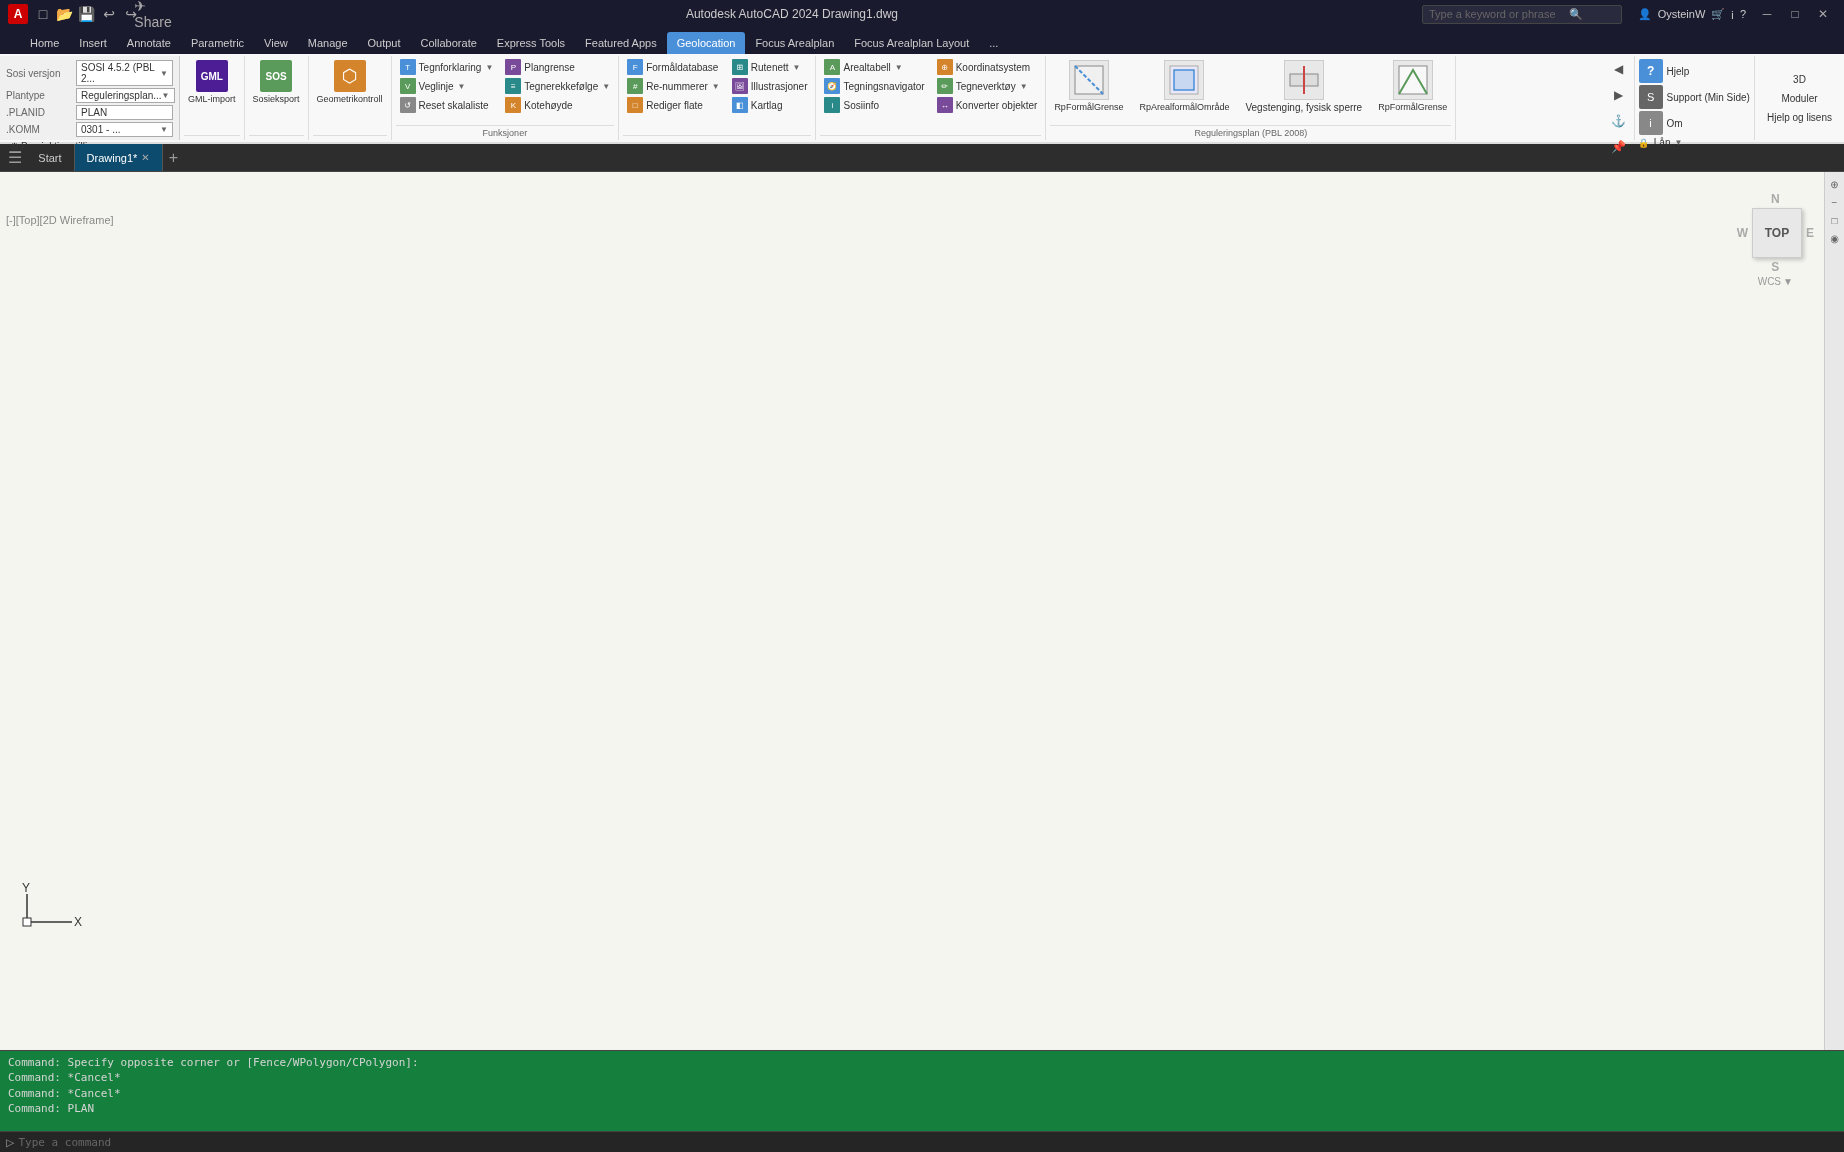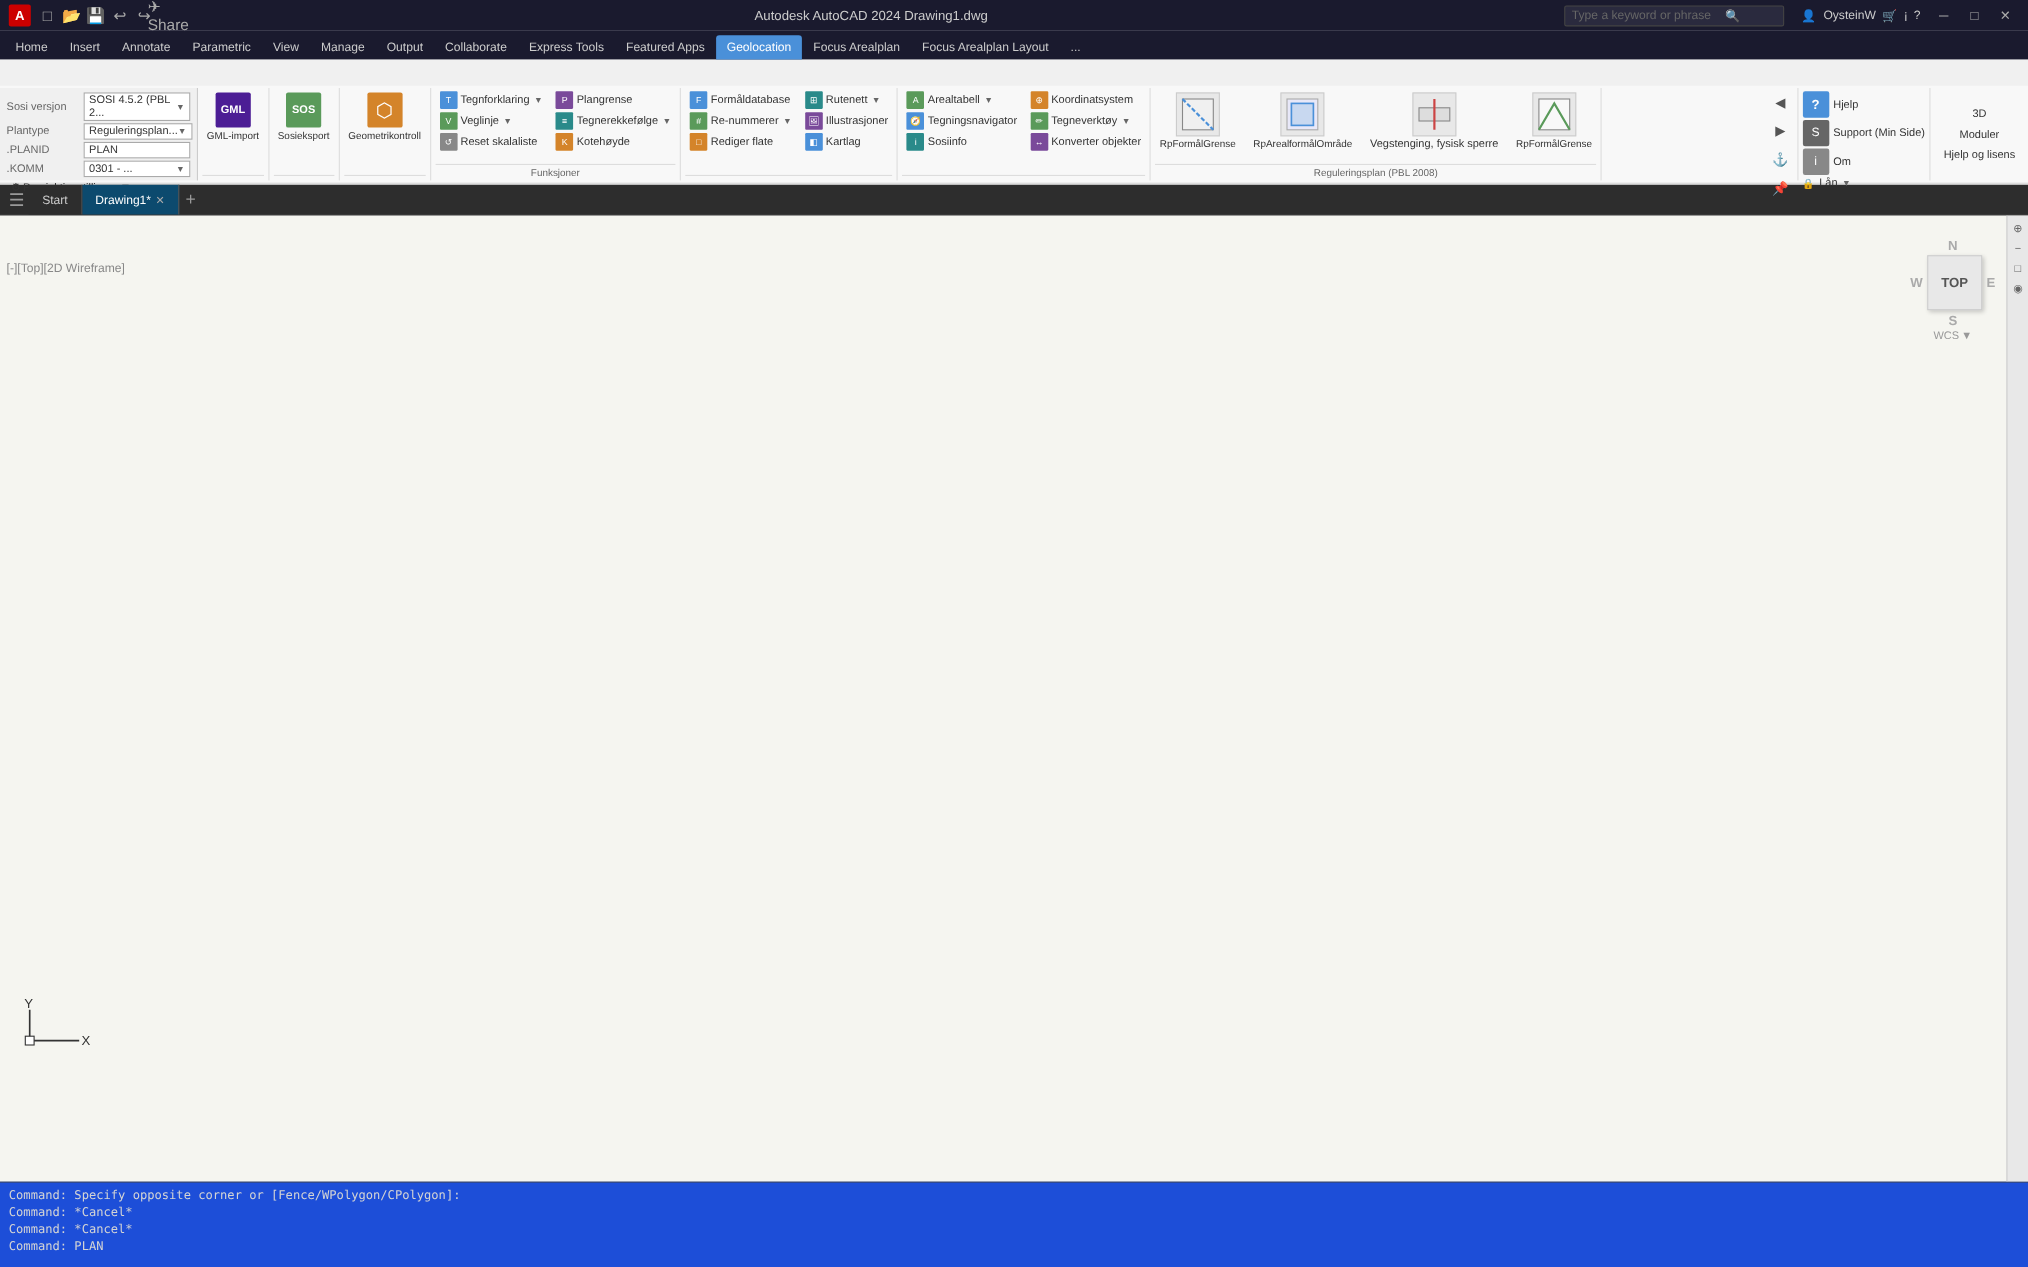--- a/index.html
+++ b/index.html
@@ -13,27 +13,27 @@
     #titlebar .title { flex: 1; text-align: center; font-size: 12px; color: #ccc; }
     #titlebar .search-box { display: flex; align-items: center; background: #2a2a3e; border: 1px solid #444; border-radius: 2px; padding: 2px 6px; width: 200px; margin-right: 8px; }
     #titlebar .search-box input { background: none; border: none; outline: none; color: #ccc; font-size: 11px; width: 140px; }
     #titlebar .search-box input::placeholder { color: #666; }
     #titlebar .window-controls { display: flex; gap: 2px; }
     .win-btn { width: 26px; height: 18px; display: flex; align-items: center; justify-content: center; cursor: pointer; color: #aaa; font-size: 12px; }
     #titlebar .user-area { display: flex; align-items: center; gap: 6px; margin: 0 8px; }
     #titlebar .user-name { font-size: 11px; color: #ccc; }
     
     
-    #ribbon-tabs { display: flex; background: #1a1a2e; height: 26px; align-items: flex-end; padding-left: 4px; }
+    #ribbon-tabs { display: flex; background: #1a1a2e; height: 26px; align-items: flex-end; padding-left: 20px; }
     .ribbon-tab { padding: 3px 10px; font-size: 11px; color: #ccc; cursor: pointer; height: 22px; display: flex; align-items: center; }
     .ribbon-tab.active { background: #f8f8f8; color: #333; border-top-left-radius: 3px; border-top-right-radius: 3px; }
     .ribbon-tab.geolocation.active { background: #4a90d9; color: white; }
 
     
-    #ribbon-content { display: flex; height: 90px; background: #f8f8f8; border-bottom: 2px solid #ddd; padding: 2px 0; margin-top: 24px; }
+    #ribbon-content { display: flex; height: 90px; background: #f8f8f8; border-bottom: 2px solid #ddd; padding: 2px 0; }
     
     
     #left-panel { width: 180px; background: #f0f0f0; border-right: 1px solid #ccc; padding: 4px 6px; flex-shrink: 0; }
     .info-row { display: flex; align-items: center; margin-bottom: 2px; font-size: 10px; }
     .info-label { color: #666; width: 70px; flex-shrink: 0; }
     .info-value { background: white; border: 1px solid #aaa; padding: 1px 4px; flex: 1; font-size: 10px; color: #333; display: flex; align-items: center; justify-content: space-between; cursor: pointer; }
     .info-value .dropdown-arrow { font-size: 8px; color: #666; }
     #proj-settings { font-size: 10px; color: #333; cursor: pointer; padding: 2px 4px; margin-top: 2px; display: flex; align-items: center; gap: 2px; }
 
     
@@ -76,21 +76,21 @@
     #viewcube { position: absolute; top: 20px; right: 30px; display: flex; flex-direction: column; align-items: center; gap: 2px; }
     #viewcube-n { color: #aaa; font-size: 12px; font-weight: bold; text-align: center; }
     #viewcube-row { display: flex; align-items: center; gap: 4px; }
     #viewcube-w, #viewcube-e { color: #aaa; font-size: 12px; font-weight: bold; }
     #viewcube-cube { width: 50px; height: 50px; background: #e8e8e8; border: 1px solid #ccc; display: flex; align-items: center; justify-content: center; cursor: pointer; box-shadow: 2px 2px 4px rgba(0,0,0,0.2); }
     #viewcube-cube span { font-size: 12px; font-weight: bold; color: #555; }
     #viewcube-s { color: #aaa; font-size: 12px; font-weight: bold; text-align: center; }
     #viewcube-wcs { color: #999; font-size: 10px; display: flex; align-items: center; gap: 2px; }
 
     
-    #cmdline { background: #1d4ed8; color: #d4d4d4; font-family: monospace; font-size: 11px; border-top: 1px solid #444; flex-shrink: 0; }
+    #cmdline { background: #15803d; color: #d4d4d4; font-family: monospace; font-size: 11px; border-top: 1px solid #444; flex-shrink: 0; }
     #cmd-history { padding: 4px 8px; height: 80px; overflow: hidden; }
     .cmd-line { line-height: 1.4; }
     #cmd-input-row { display: flex; align-items: center; padding: 2px 6px; background: #252525; border-top: 1px solid #444; }
     #cmd-input-row .cmd-prefix { color: #888; font-size: 14px; margin-right: 4px; }
     #cmd-input { background: none; border: none; outline: none; color: #d4d4d4; font-family: monospace; font-size: 11px; flex: 1; }
     #cmd-input::placeholder { color: #666; }
 
     
     #main { display: flex; flex-direction: column; height: calc(1152px - 28px - 116px - 28px); }
     

